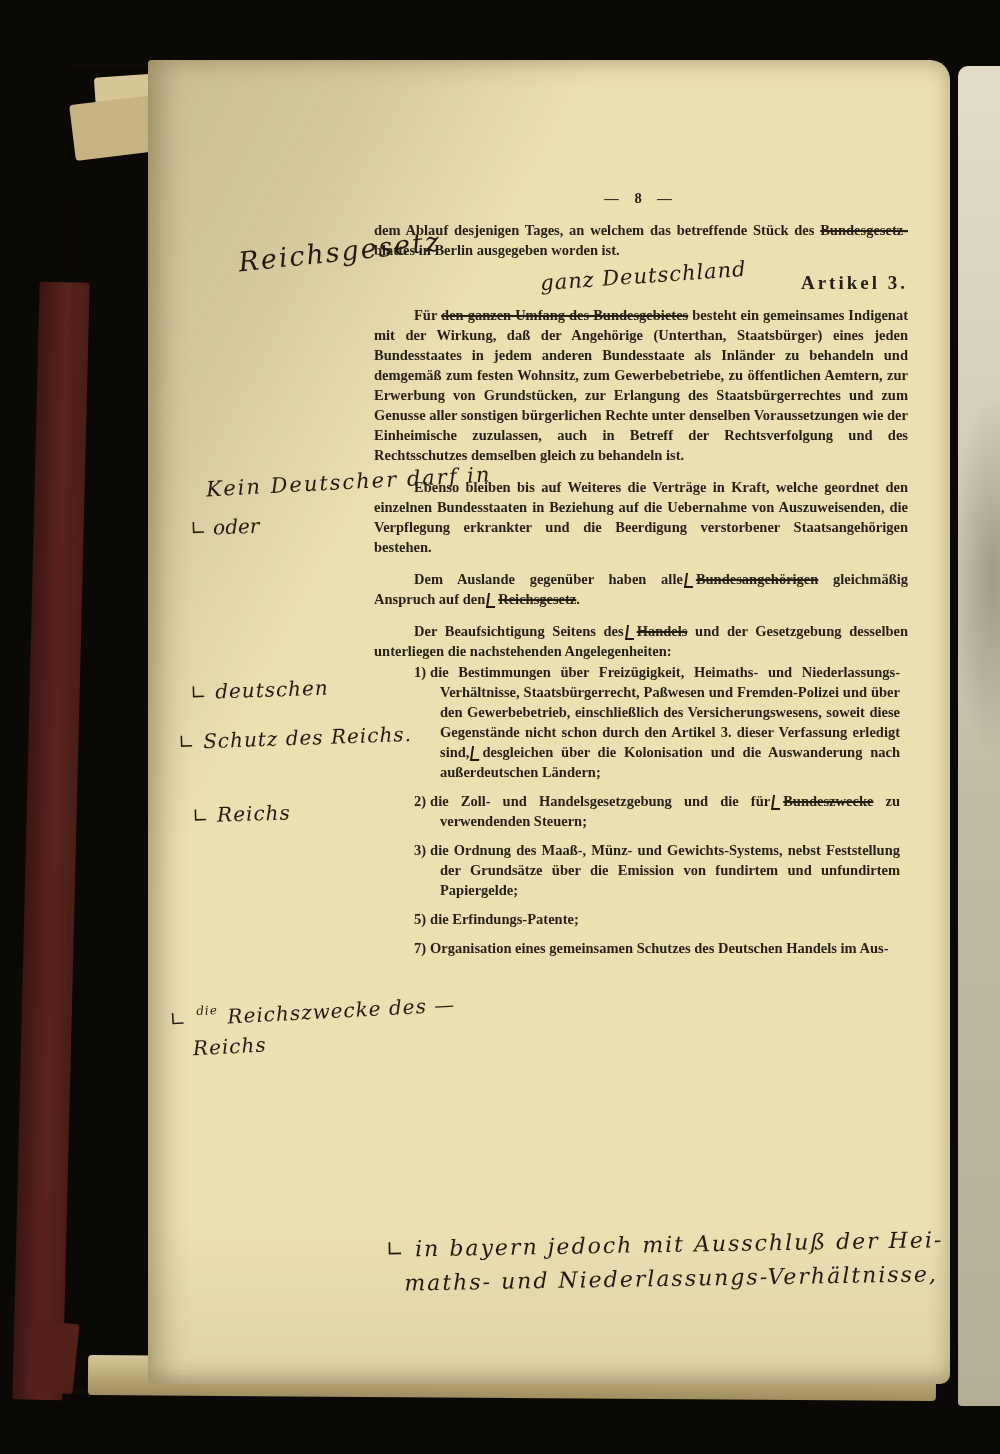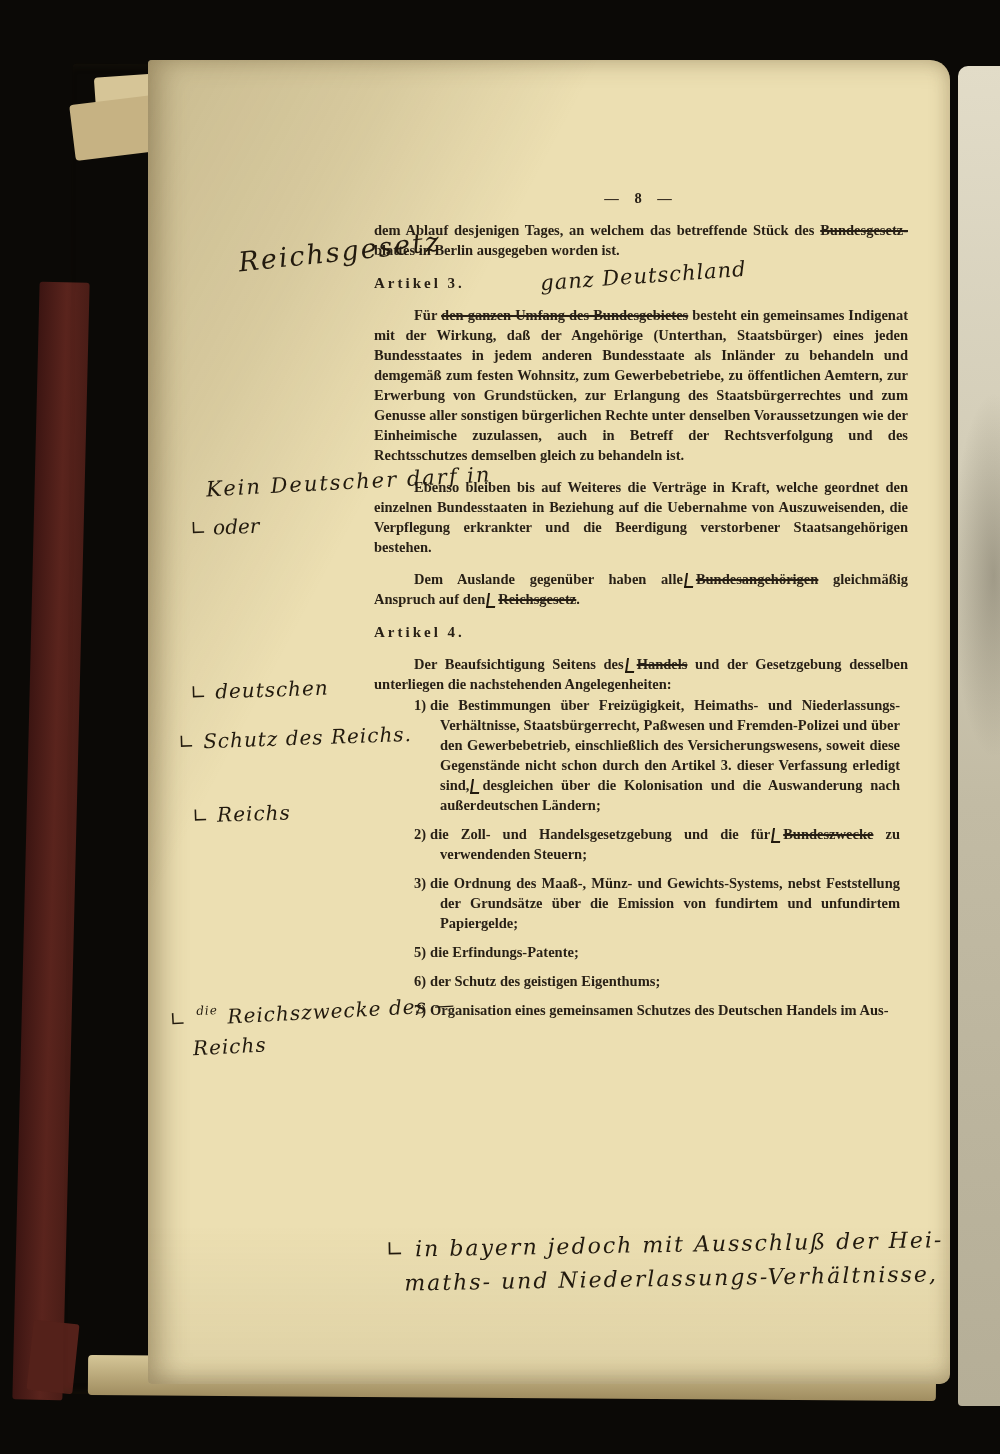--- a/index.html
+++ b/index.html
@@ -70,21 +70,21 @@
 
   
   .flow{
     position:absolute;left:226px;top:128px;width:534px;
     color:#271f15;font-size:14.5px;line-height:20px;font-weight:bold;
     text-align:justify;
   }
   .pagenum{text-align:center;text-indent:0;letter-spacing:6px;margin-bottom:7px;}
   .para{text-indent:40px;margin:12px 0 1px 0;}
   .para.no-indent{text-indent:0;}
-  .heading{text-align:left;text-indent:0;letter-spacing:3px;font-size:15px;margin:13px 0 9px 0;}
+  .heading{text-align:right;text-indent:0;letter-spacing:3px;font-size:19px;margin:13px 0 9px 0;}
   .list-item{margin:0 8px 9px 40px;padding-left:26px;text-indent:-26px;}
   .num{padding-right:4px;}
   .strike{text-decoration:line-through;text-decoration-thickness:2.2px;}
   .caret{
     display:inline-block;width:7px;height:13px;margin:0 2px 0 2px;
     border-left:2px solid #221a0e;border-bottom:2px solid #221a0e;
     transform:translateY(4px) skewX(-8deg);
   }
 
   
@@ -121,27 +121,25 @@
   <div class="page">
 
     <div class="flow" id="text-flow">
       <div class="pagenum">— 8 —</div>
 
     <div class="para no-indent"><span>dem Ablauf desjenigen Tages, an welchem das betreffende Stück des </span><span class="strike">Bundesgesetz-</span><span> blattes in Berlin ausgegeben worden ist.</span></div>
         <div class="heading">Artikel 3.</div>
         <div class="para"><span>Für </span><span class="strike">den ganzen Umfang des Bundesgebietes</span><span> besteht ein gemeinsames Indigenat mit der Wirkung, daß der Angehörige (Unterthan, Staatsbürger) eines jeden Bundesstaates in jedem anderen Bundesstaate als Inländer zu behandeln und demgemäß zum festen Wohnsitz, zum Gewerbebetriebe, zu öffentlichen Aemtern, zur Erwerbung von Grundstücken, zur Erlangung des Staatsbürgerrechtes und zum Genusse aller sonstigen bürgerlichen Rechte unter denselben Voraussetzungen wie der Einheimische zuzulassen, auch in Betreff der Rechtsverfolgung und des Rechtsschutzes demselben gleich zu behandeln ist.</span></div>
         <div class="para"><span>Ebenso bleiben bis auf Weiteres die Verträge in Kraft, welche geordnet den einzelnen Bundesstaaten in Beziehung auf die Uebernahme von Auszuweisenden, die Verpflegung erkrankter und die Beerdigung verstorbener Staatsangehörigen bestehen.</span></div>
         <div class="para"><span>Dem Auslande gegenüber haben alle</span><span class="caret"></span><span class="strike">Bundesangehörigen</span><span> gleichmäßig Anspruch auf den</span><span class="caret"></span><span class="strike">Reichsgesetz</span><span>.</span></div>
-        <div class="heading">Artikel 4.</div>
         <div class="para"><span>Der Beaufsichtigung Seitens des</span><span class="caret"></span><span class="strike">Handels</span><span> und der Gesetzgebung desselben unterliegen die nachstehenden Angelegenheiten:</span></div>
         <div class="list-item"><span class="num">1)</span><span>die Bestimmungen über Freizügigkeit, Heimaths- und Niederlassungs-Verhältnisse, Staatsbürgerrecht, Paßwesen und Fremden-Polizei und über den Gewerbebetrieb, einschließlich des Versicherungswesens, soweit diese Gegenstände nicht schon durch den Artikel 3. dieser Verfassung erledigt sind,</span><span class="caret"></span><span>desgleichen über die Kolonisation und die Auswanderung nach außerdeutschen Ländern;</span></div>
         <div class="list-item"><span class="num">2)</span><span>die Zoll- und Handelsgesetzgebung und die für</span><span class="caret"></span><span class="strike">Bundeszwecke</span><span> zu verwendenden Steuern;</span></div>
         <div class="list-item"><span class="num">3)</span><span>die Ordnung des Maaß-, Münz- und Gewichts-Systems, nebst Feststellung der Grundsätze über die Emission von fundirtem und unfundirtem Papiergelde;</span></div>
         <div class="list-item"><span class="num">5)</span><span>die Erfindungs-Patente;</span></div>
-        <div class="list-item"><span class="num">6)</span><span>der Schutz des geistigen Eigenthums;</span></div>
         <div class="list-item"><span class="num">7)</span><span>Organisation eines gemeinsamen Schutzes des Deutschen Handels im Aus-</span></div>
       </div>
 
     <div class="hw note-reichsgesetz">Reichsgesetz</div>
 
     <div class="hw note-ganz">ganz Deutschland</div>
 
     <div class="hw note-kein">Kein Deutscher darf in</div>
 
     <div class="hw note-oder">∟ oder</div>

